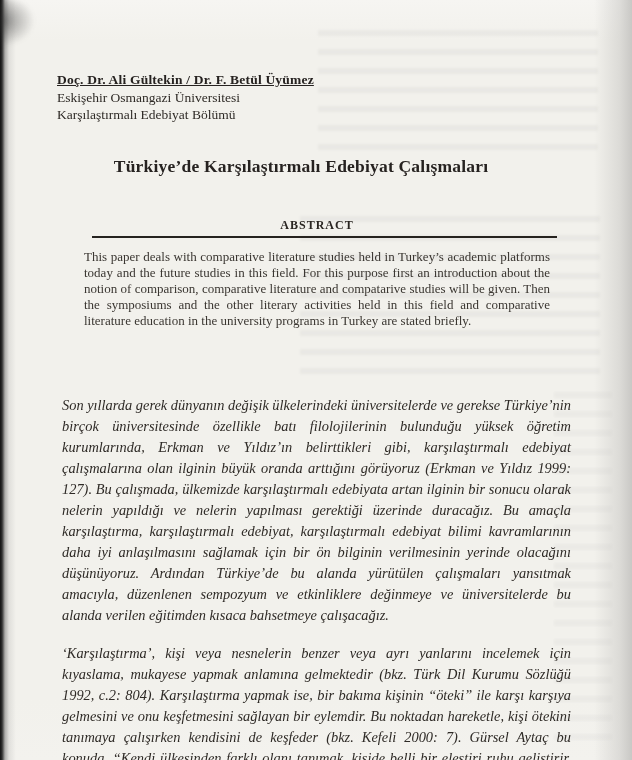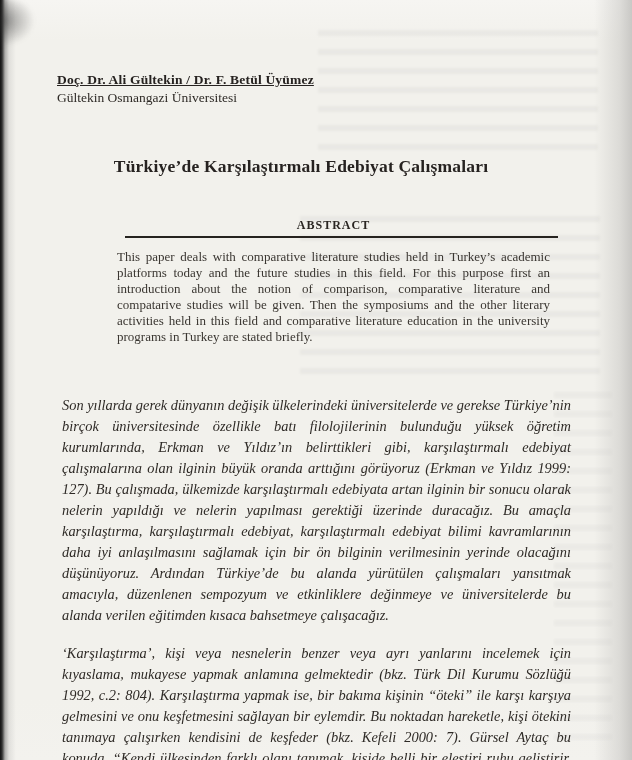--- a/index.html
+++ b/index.html
@@ -45,21 +45,20 @@
   .author-line { font-weight: bold; color: #262220; letter-spacing: 0.2px; text-decoration: underline; }
   .page-title {
     position: absolute; left: 0; right: 30px; top: 156px;
     text-align: center;
     font-size: 17.5px; font-weight: bold; color: #262220;
     letter-spacing: 0.2px;
   }
   .abstract {
     position: absolute; left: 82px; right: 80px; top: 218px;
     color: #35312c;
-    margin-left: 33px;
   }
   .abstract-heading {
     text-align: center;
     font-size: 12px; font-weight: bold; letter-spacing: 1px; color: #2a2622;
   }
   .abstract-rule {
     border: 0; margin: 3px 0 0 10px; width: 99%;
     border-top: 2.2px solid #26231f;
   }
   .abstract-subtitle {
@@ -85,21 +84,22 @@
 
   <div class="ghost ghost-1"></div>
   <div class="ghost ghost-2"></div>
   <div class="ghost ghost-3"></div>
   <div class="left-edge"></div>
   <div class="corner-shadow"></div>
   <div class="right-edge"></div>
 
   <div class="author-block">
     <div class="author-line">Doç. Dr. Ali Gültekin / Dr. F. Betül Üyümez</div>
-    <div>Gültekin Osmangazi Üniversitesi</div>
+    <div>Eskişehir Osmangazi Üniversitesi</div>
+    <div>Karşılaştırmalı Edebiyat Bölümü</div>
   </div>
 
   <div class="page-title">Türkiye’de Karşılaştırmalı Edebiyat Çalışmaları</div>
 
   <div class="abstract">
     <div class="abstract-heading">ABSTRACT</div>
     <hr class="abstract-rule">
     <div class="abstract-text">This paper deals with comparative literature studies held in Turkey’s academic platforms today and the future studies in this field. For this purpose first an introduction about the notion of comparison, comparative literature and compatarive studies will be given. Then the symposiums and the other literary activities held in this field and comparative literature education in the university programs in Turkey are stated briefly.</div>
   </div>
 

